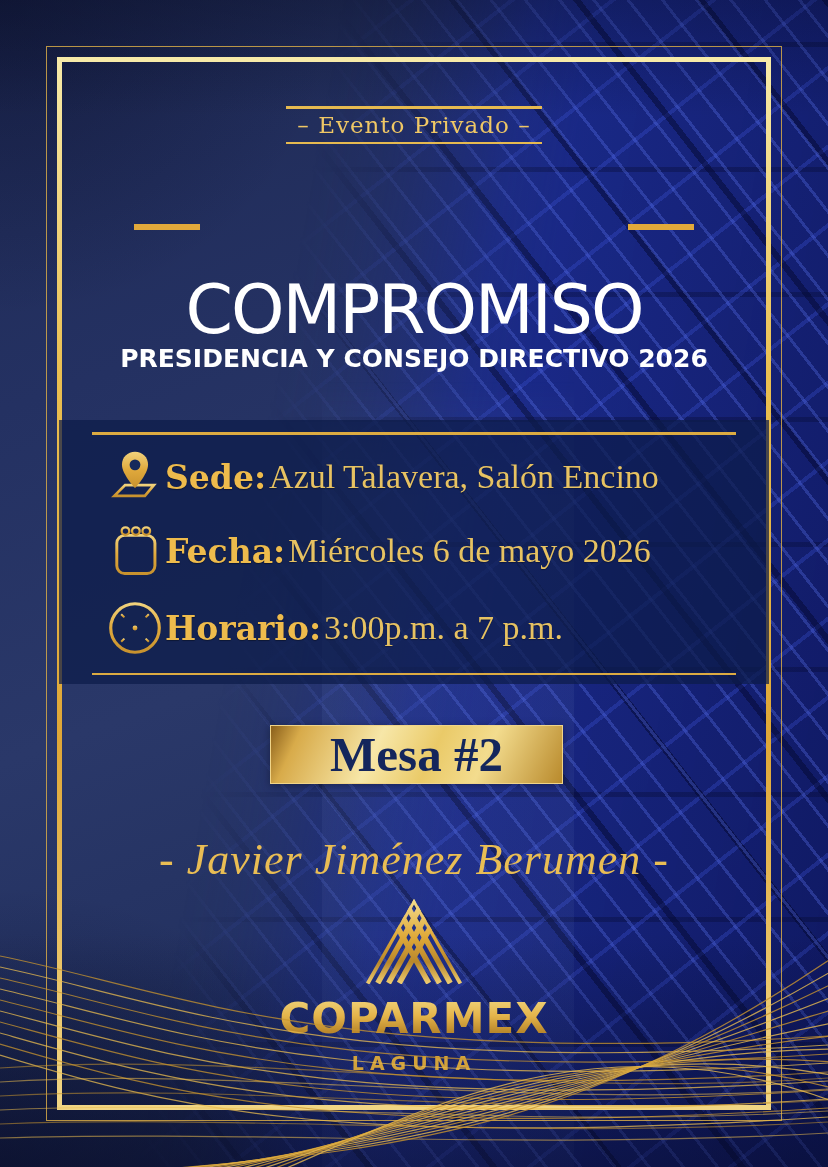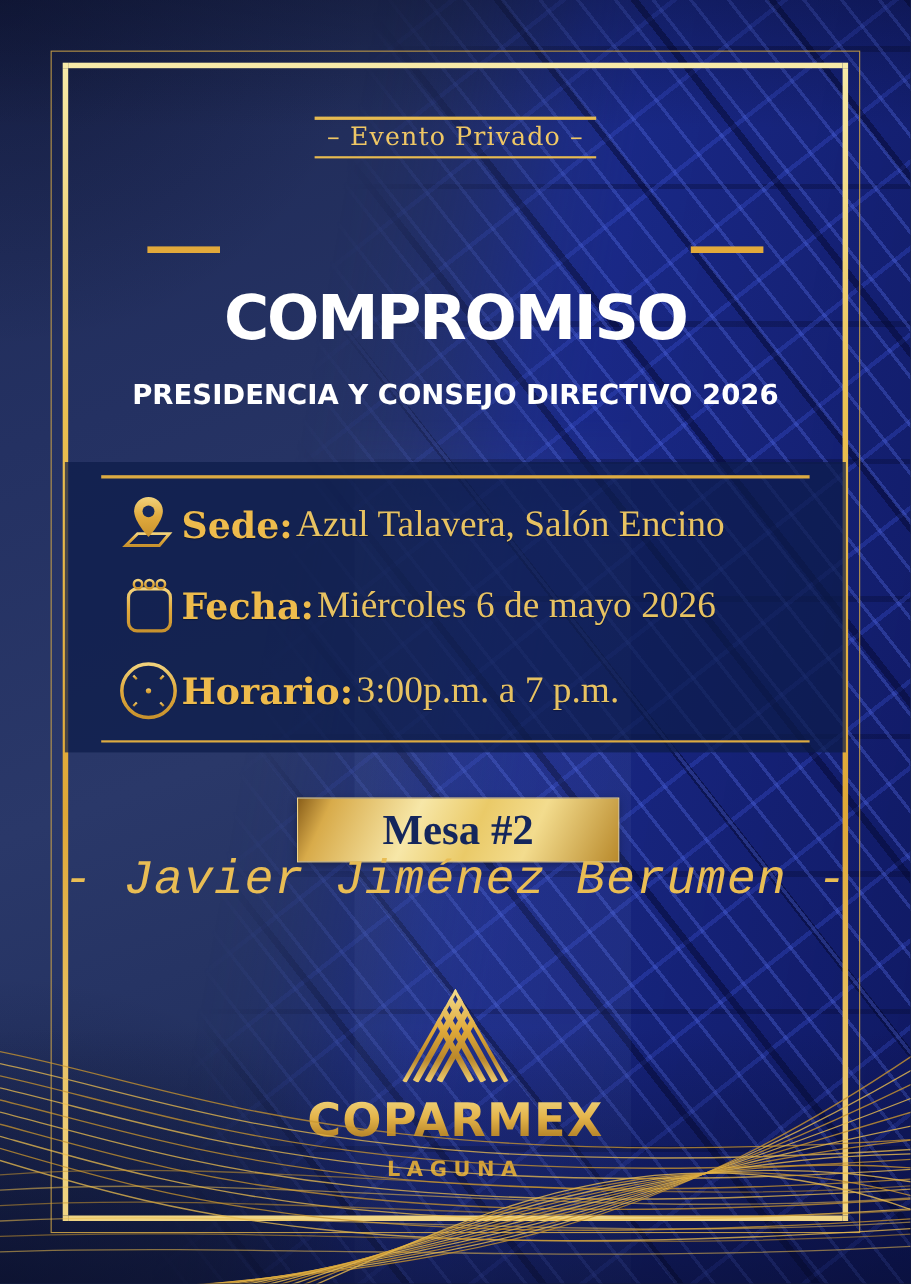--- a/index.html
+++ b/index.html
@@ -49,21 +49,21 @@
   .badge-text{
     font-family:"DejaVu Serif", serif; font-size:23px; color:#efc765;
     padding:3px 0 4px; letter-spacing:1px;
   }
 
   
   .title1{top:188px; font-size:62px; font-weight:bold; color:#ffffff; letter-spacing:1px;
     font-family:"DejaVu Sans", sans-serif;}
   .title-dash{position:absolute; top:224px; width:66px; height:6px; background:#e2a93b;}
   .dash-left{left:134px;} .dash-right{right:134px;}
-  .title2{top:257px; font-size:56px; font-weight:bold; color:#ffffff; letter-spacing:-2px;
+  .title2{top:270px; font-size:68px; font-weight:normal; color:#ffffff; letter-spacing:-2px;
     font-family:"DejaVu Sans", sans-serif;}
   .subtitle{top:344px; font-size:25px; font-weight:bold; color:#ffffff; letter-spacing:0px;
     font-family:"DejaVu Sans", sans-serif;}
 
   
   .info-panel{
     position:absolute; left:59px; right:59px; top:420px; height:264px;
     background:rgba(12,28,74,0.72);
   }
   .panel-line{position:absolute; left:33px; right:33px; height:2.5px; background:#dcab42;}
@@ -80,24 +80,24 @@
     text-shadow:0 1px 1px rgba(0,0,0,0.3);
   }
 
   
   .mesa-box{
     position:absolute; left:270px; top:725px; width:291px; height:57px;
     background:linear-gradient(115deg,#8a5f1a 0%,#d8ab4a 10%,#f7e7a8 36%,#eaca68 55%,#f3dc8e 72%,#b98a2c 100%);
     border:1px solid #f0d488; box-shadow:0 2px 8px rgba(0,0,0,0.35);
     display:flex; align-items:center; justify-content:center;
   }
-  .mesa-text{font-family:"Liberation Serif", serif; font-weight:bold; font-size:39px; color:#14265c;}
+  .mesa-text{font-family:"Liberation Serif", serif; font-weight:bold; font-size:49px; color:#14265c;}
 
   .guest-name{
-    top:776px; font-family:Liberation Mono, monospace; font-style:italic; font-size:44px; color:#e9bd54;
+    top:834px; font-family:Liberation Serif, serif; font-style:italic; font-size:44px; color:#e9bd54;
     letter-spacing:1px;
   }
 
   
   .brand-logo{top:898px;}
   .brand-name{
     top:994px; font-size:42px; font-weight:bold; letter-spacing:1px;
     font-family:"DejaVu Sans", sans-serif;
     background:linear-gradient(180deg,#f2d986 0%,#e4b44a 45%,#b9872b 78%,#e8c568 100%);
     -webkit-background-clip:text; background-clip:text; color:transparent;

